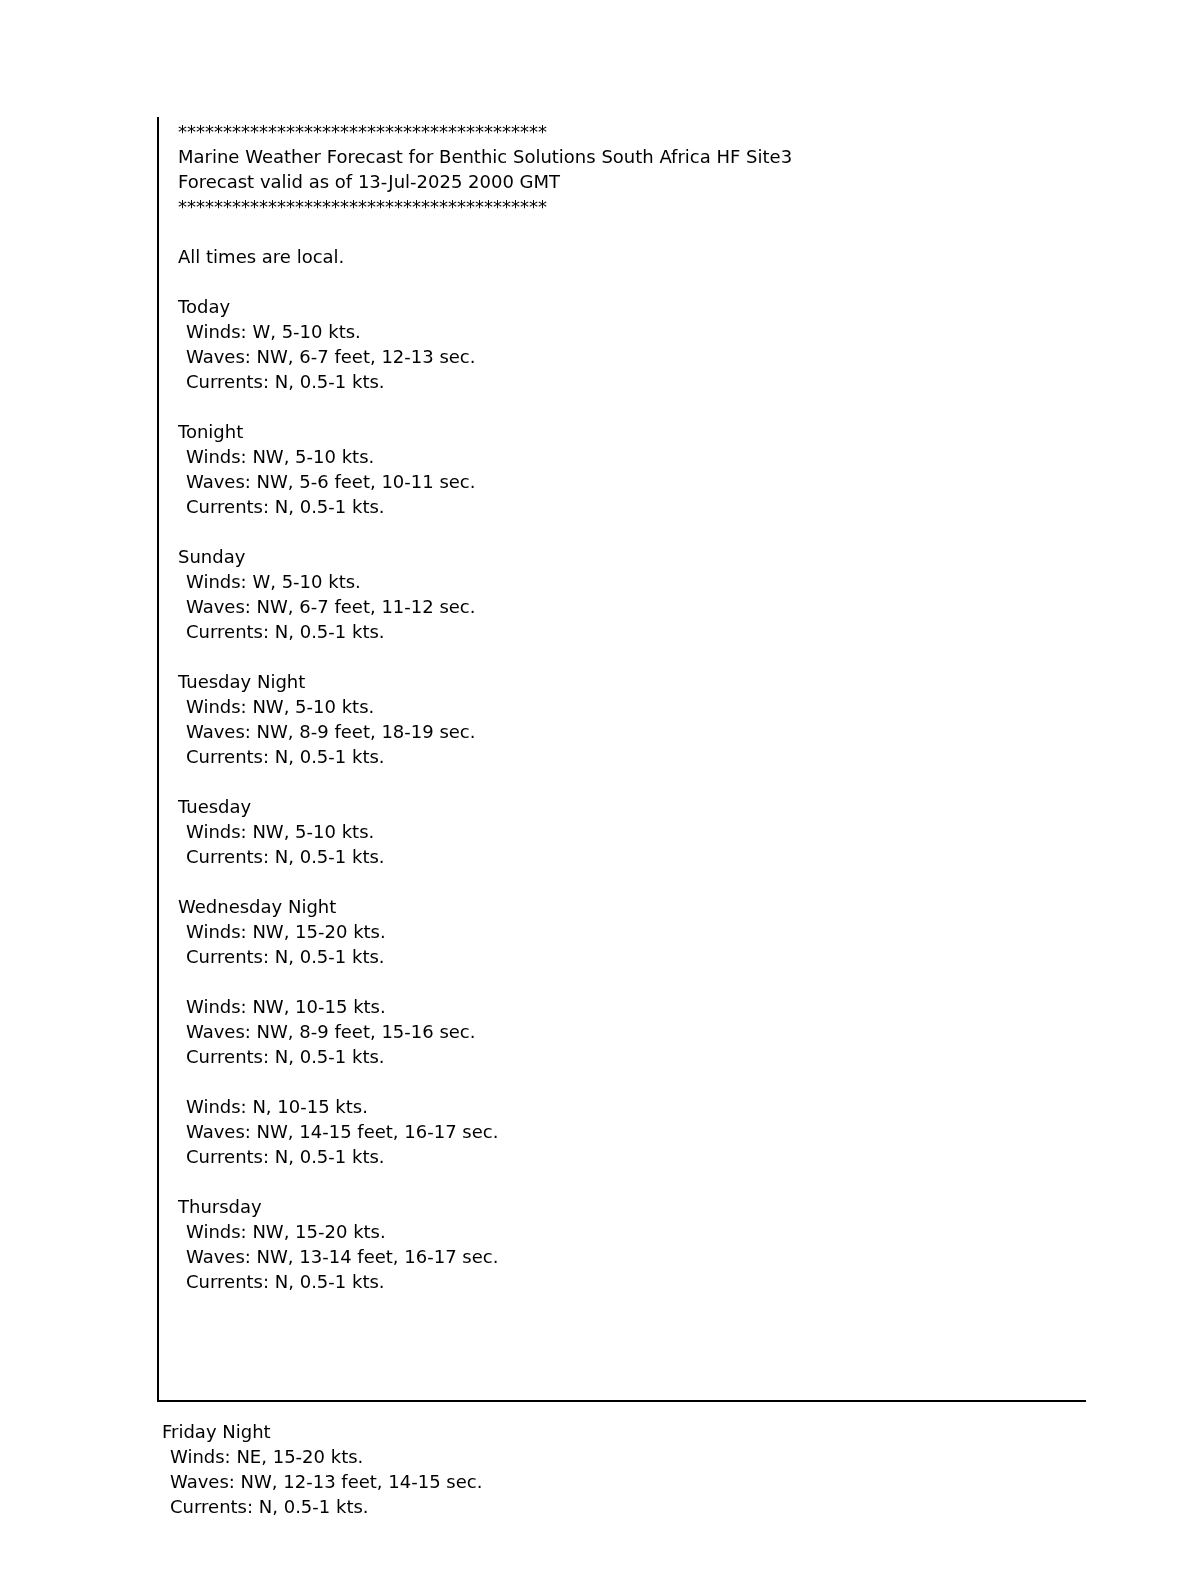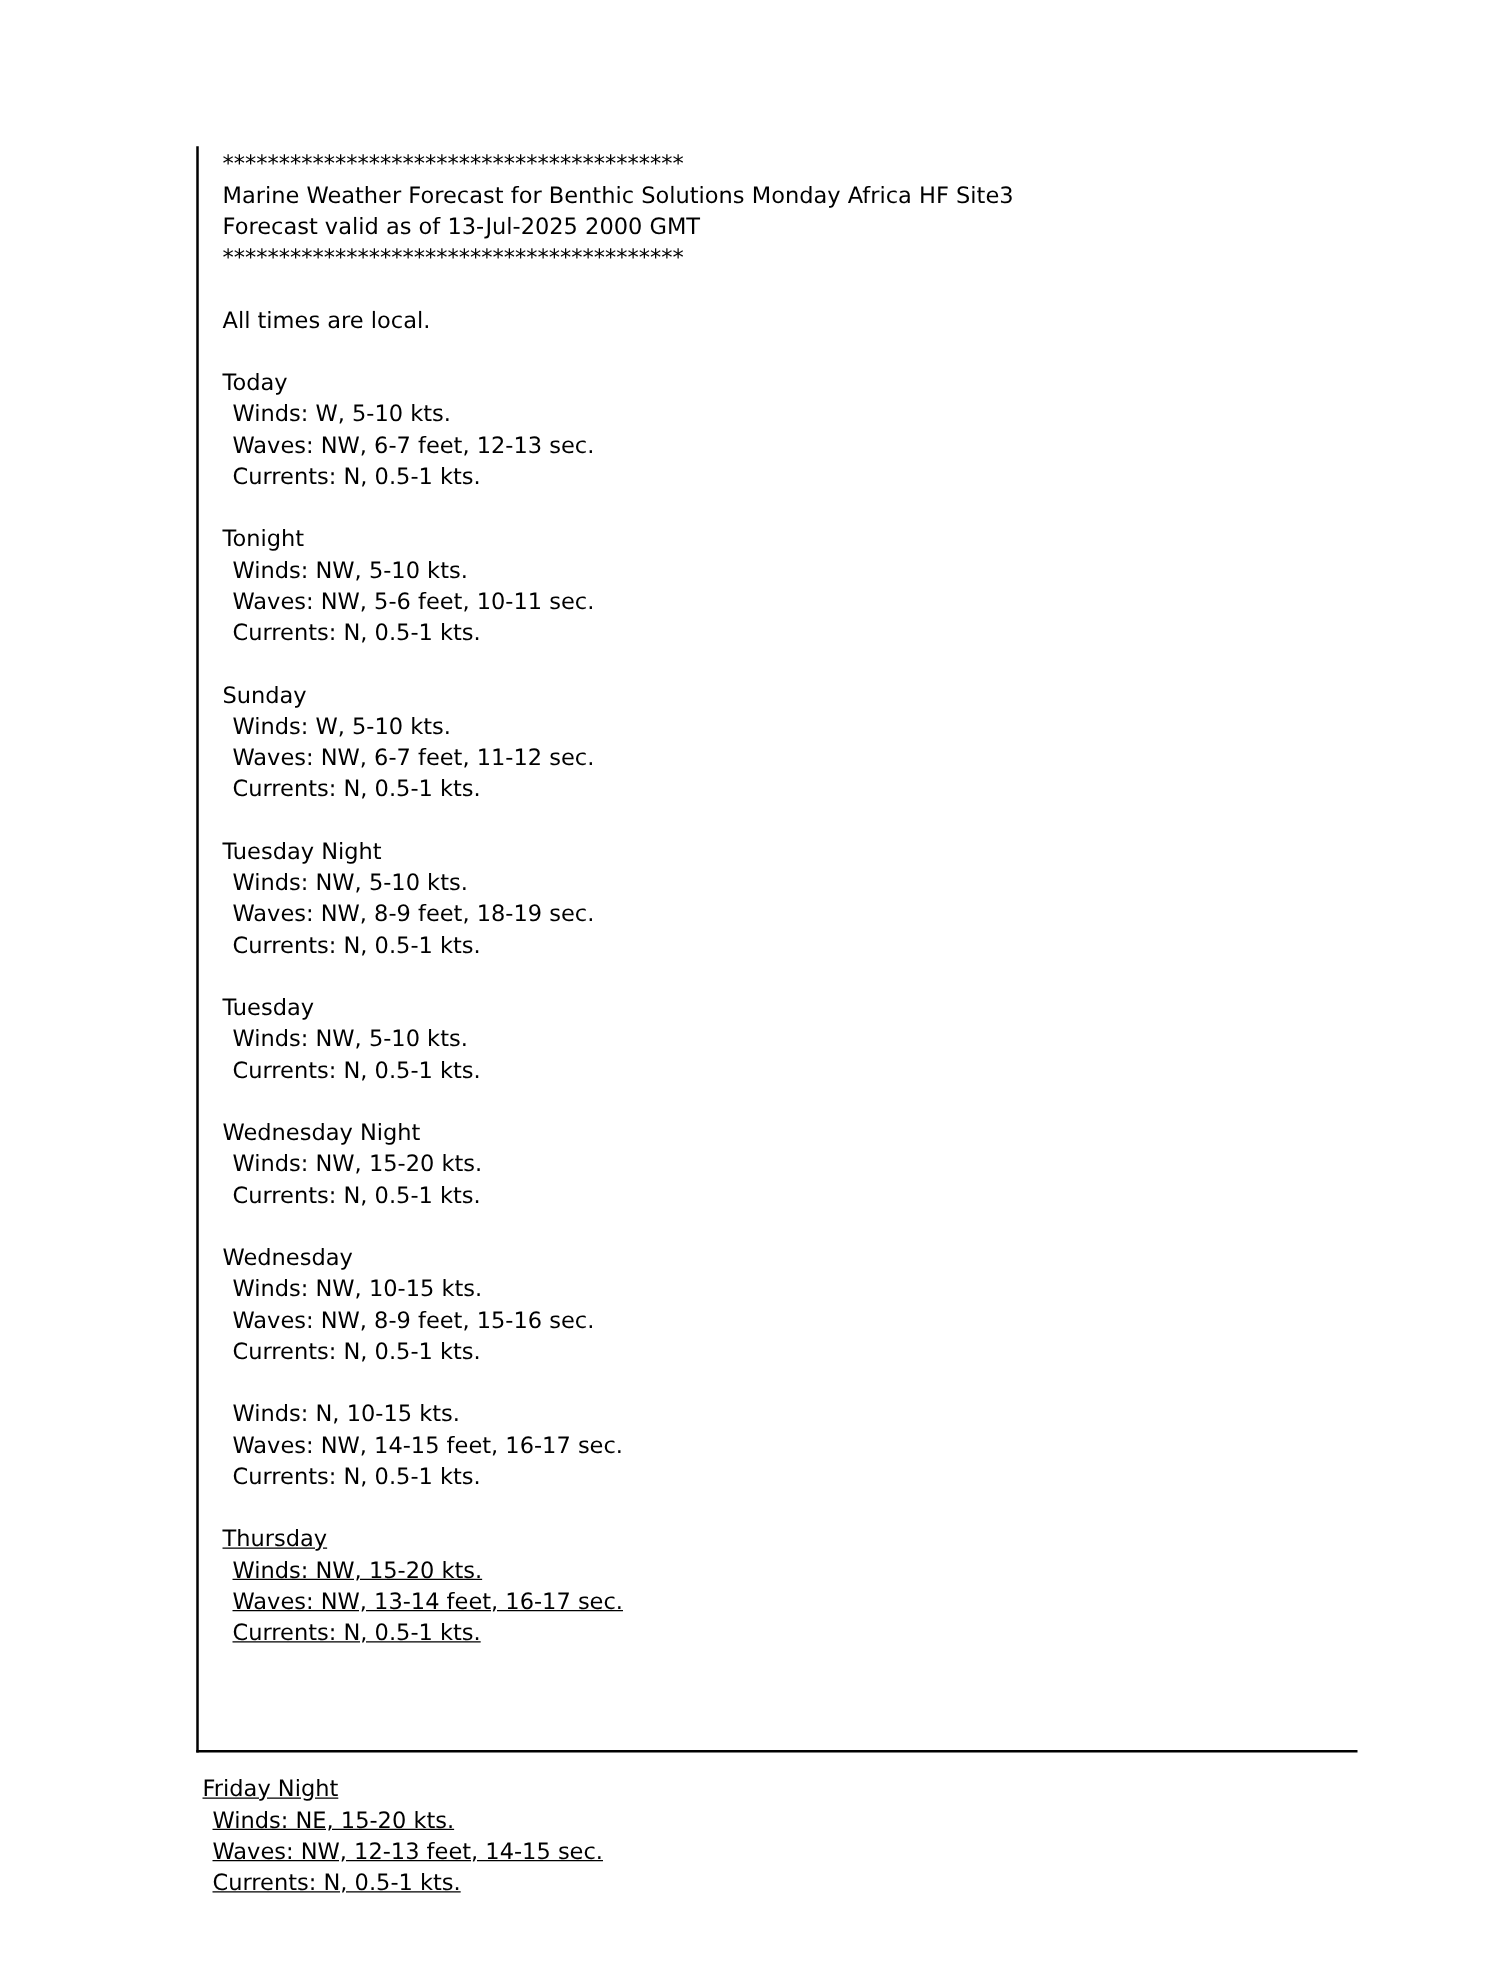--- a/index.html
+++ b/index.html
@@ -37,38 +37,37 @@
     padding-left: 8px;
   }
   .blank {
     height: 25px;
   }
   .section {
     margin-bottom: 25px;
   }
   .section:last-child {
     margin-bottom: 0;
-    text-decoration: underline;
   }
   .after-frame {
     position: absolute;
     left: 162px;
     top: 1419px;
   }
 </style>
 </head>
 <body>
 
 <div class="page">
 
   <div class="text-frame">
 
     <div class="header-block">
       <div class="line">*****************************************</div>
-      <div class="line">Marine Weather Forecast for Benthic Solutions Monday Africa HF Site3</div>
+      <div class="line">Marine Weather Forecast for Benthic Solutions South Africa HF Site3</div>
       <div class="line">Forecast valid as of 13-Jul-2025 2000 GMT</div>
       <div class="line">*****************************************</div>
     </div>
 
     <div class="blank"></div>
 
     <div class="line">All times are local.</div>
 
     <div class="blank"></div>
 
@@ -106,21 +105,20 @@
       <div class="line indent">Currents: N, 0.5-1 kts.</div>
     </div>
 
     <div class="section">
       <div class="line">Wednesday Night</div>
       <div class="line indent">Winds: NW, 15-20 kts.</div>
       <div class="line indent">Currents: N, 0.5-1 kts.</div>
     </div>
 
     <div class="section">
-      <div class="line">Wednesday</div>
       <div class="line indent">Winds: NW, 10-15 kts.</div>
       <div class="line indent">Waves: NW, 8-9 feet, 15-16 sec.</div>
       <div class="line indent">Currents: N, 0.5-1 kts.</div>
     </div>
 
     <div class="section">
       <div class="line indent">Winds: N, 10-15 kts.</div>
       <div class="line indent">Waves: NW, 14-15 feet, 16-17 sec.</div>
       <div class="line indent">Currents: N, 0.5-1 kts.</div>
     </div>

